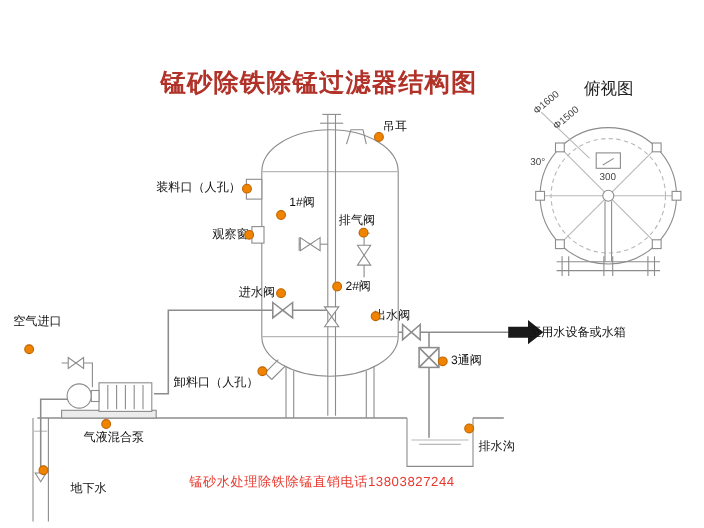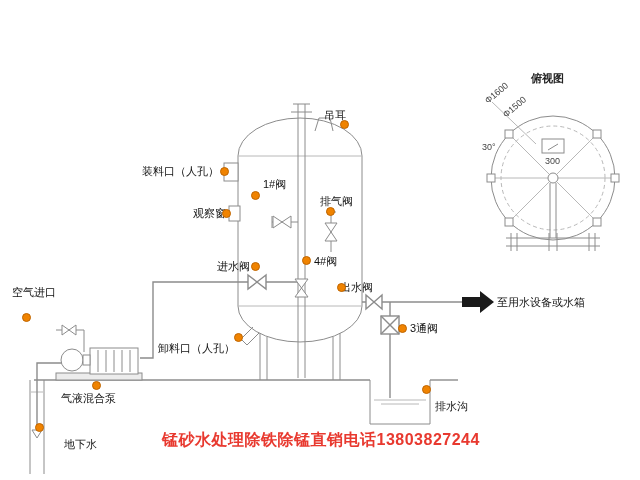--- a/index.html
+++ b/index.html
@@ -13,23 +13,23 @@
   .fillgrey{fill:#ececec}
   .blk{fill:#1a1a1a;stroke:none}
   .dash{stroke:#b8b8b8;fill:none;stroke-width:1;stroke-dasharray:4 3}
   .thin{stroke:#b8b8b8;fill:none;stroke-width:1}
   text.dim{fill:#444;font-size:9px;stroke:none;font-family:"Liberation Sans",sans-serif}
   .lbl{position:absolute;font-size:11px;color:#111;white-space:nowrap;line-height:1.15}
   .dot{position:absolute;width:9px;height:9px;border-radius:50%;
        background:var(--marker,#f08300);border:1px solid #bf6500}
   .title{position:absolute;left:146px;top:60px;font-size:23px;font-weight:bold;
          color:var(--title,#b03228);letter-spacing:1px;white-space:nowrap}
-  .footer{position:absolute;left:162px;top:430px;font-size:16px;font-weight:bold;
+  .footer{position:absolute;left:172px;top:430px;font-size:12px;font-weight:normal;
           color:var(--footer,#e8392f);letter-spacing:.5px;white-space:nowrap}
-  .tvlabel{position:absolute;left:531px;top:71px;font-size:11px;font-weight:bold;color:#222}
+  .tvlabel{position:absolute;left:531px;top:71px;font-size:15px;font-weight:normal;color:#222}
 </style>
 </head>
 <body>
 
 <div class="canvas">
 
   <svg width="640" height="480" viewBox="0 0 640 480">
 
     <g class="ln">
       <line x1="260" y1="333" x2="260" y2="380"></line>
@@ -166,36 +166,37 @@
         <line x1="589" y1="233" x2="589" y2="251"></line>
         <line x1="595" y1="233" x2="595" y2="251"></line>
       </g>
       <text class="dim" x="488" y="104" transform="rotate(-40 488 104)">Φ1600</text>
       <text class="dim" x="506" y="118" transform="rotate(-40 506 118)">Φ1500</text>
       <text class="dim" x="545" y="164">300</text>
       <text class="dim" x="482" y="150">30°</text>
     </g>
   </svg>
 
+  <div class="title">锰砂除铁除锰过滤器结构图</div>
   <div class="footer">锰砂水处理除铁除锰直销电话13803827244</div>
   <div class="tvlabel">俯视图</div>
 
-  <div class="lbl" style="left:324px;top:109px">吊耳</div>
+  <div class="lbl" style="left:348px;top:109px">吊耳</div>
   <div class="lbl" style="left:142px;top:165px">装料口（人孔）</div>
   <div class="lbl" style="left:263px;top:178px">1#阀</div>
-  <div class="lbl" style="left:320px;top:195px">排气阀</div>
+  <div class="lbl" style="left:308px;top:195px">排气阀</div>
   <div class="lbl" style="left:193px;top:207px">观察窗</div>
   <div class="lbl" style="left:217px;top:260px">进水阀</div>
-  <div class="lbl" style="left:314px;top:255px">4#阀</div>
+  <div class="lbl" style="left:314px;top:255px">2#阀</div>
   <div class="lbl" style="left:340px;top:281px">出水阀</div>
   <div class="lbl" style="left:12px;top:286px">空气进口</div>
   <div class="lbl" style="left:158px;top:342px">卸料口（人孔）</div>
   <div class="lbl" style="left:410px;top:322px">3通阀</div>
-  <div class="lbl" style="left:497px;top:296px">至用水设备或水箱</div>
-  <div class="lbl" style="left:61px;top:392px">气液混合泵</div>
+  <div class="lbl" style="left:481px;top:296px">至用水设备或水箱</div>
+  <div class="lbl" style="left:76px;top:392px">气液混合泵</div>
   <div class="lbl" style="left:64px;top:438px">地下水</div>
   <div class="lbl" style="left:435px;top:400px">排水沟</div>
 
   <div class="dot" style="left:340px;top:120px"></div>
   <div class="dot" style="left:220px;top:167px"></div>
   <div class="dot" style="left:251px;top:191px"></div>
   <div class="dot" style="left:326px;top:207px"></div>
   <div class="dot" style="left:222px;top:209px"></div>
   <div class="dot" style="left:251px;top:262px"></div>
   <div class="dot" style="left:302px;top:256px"></div>

